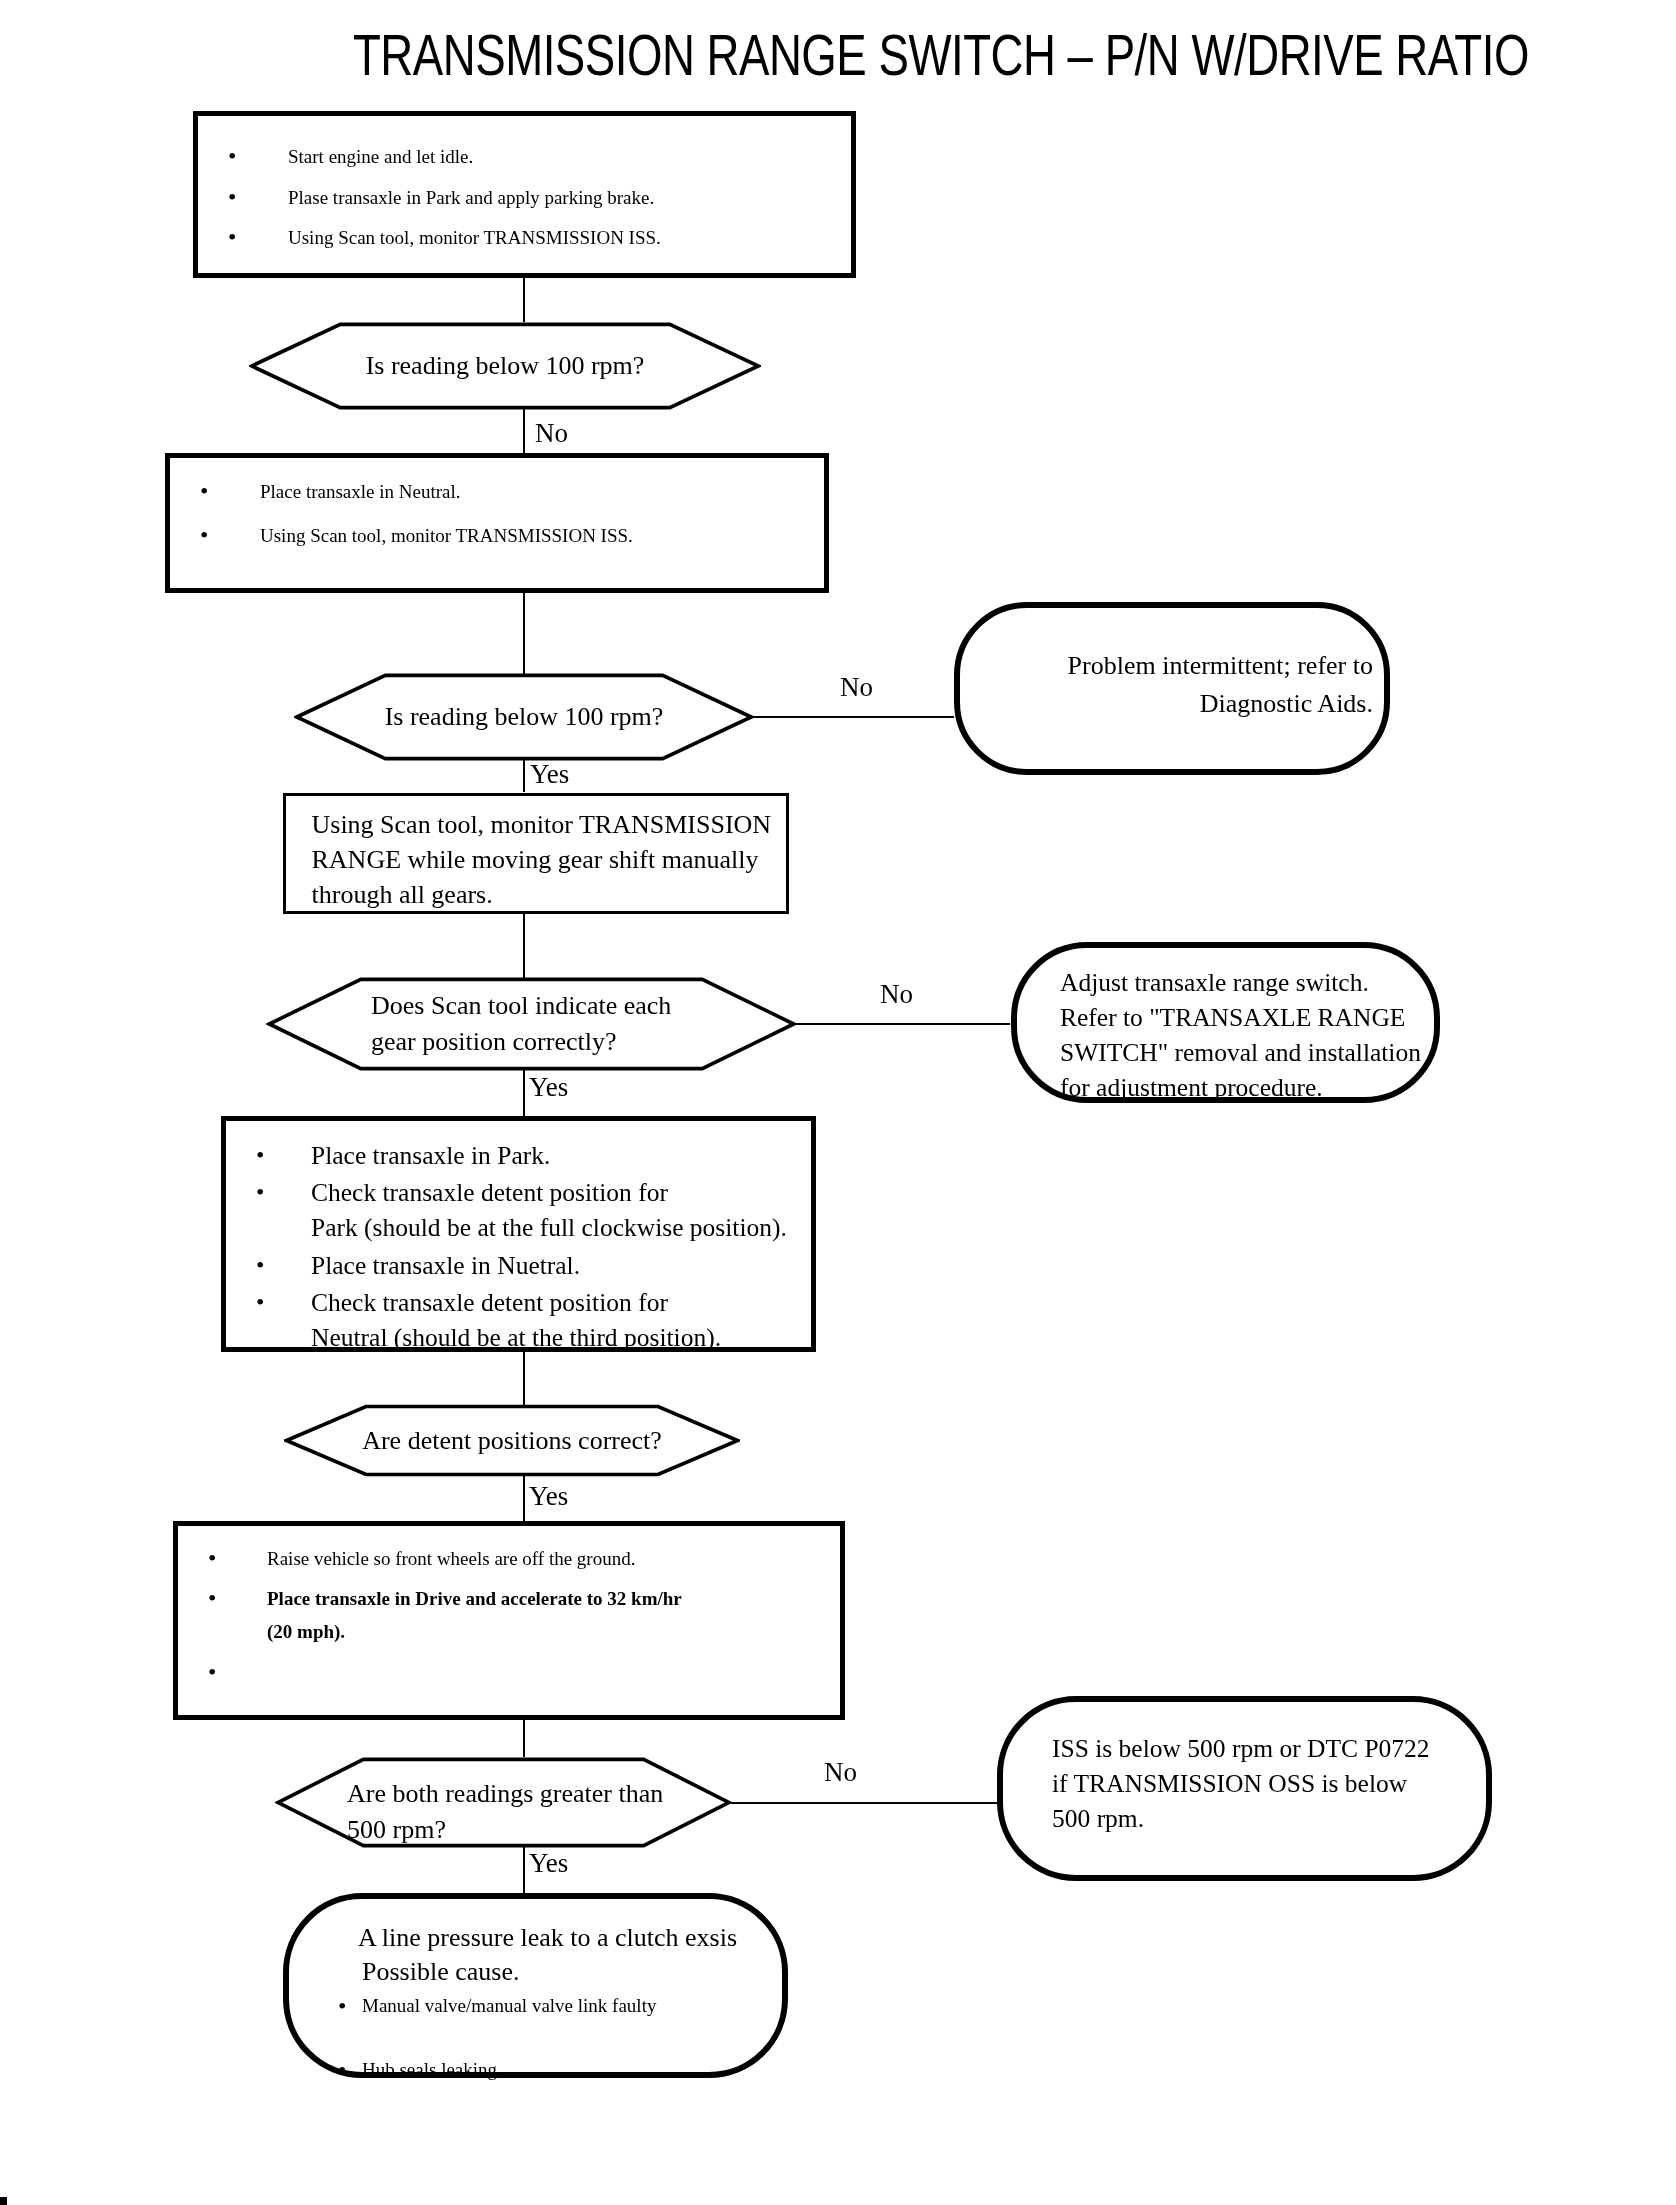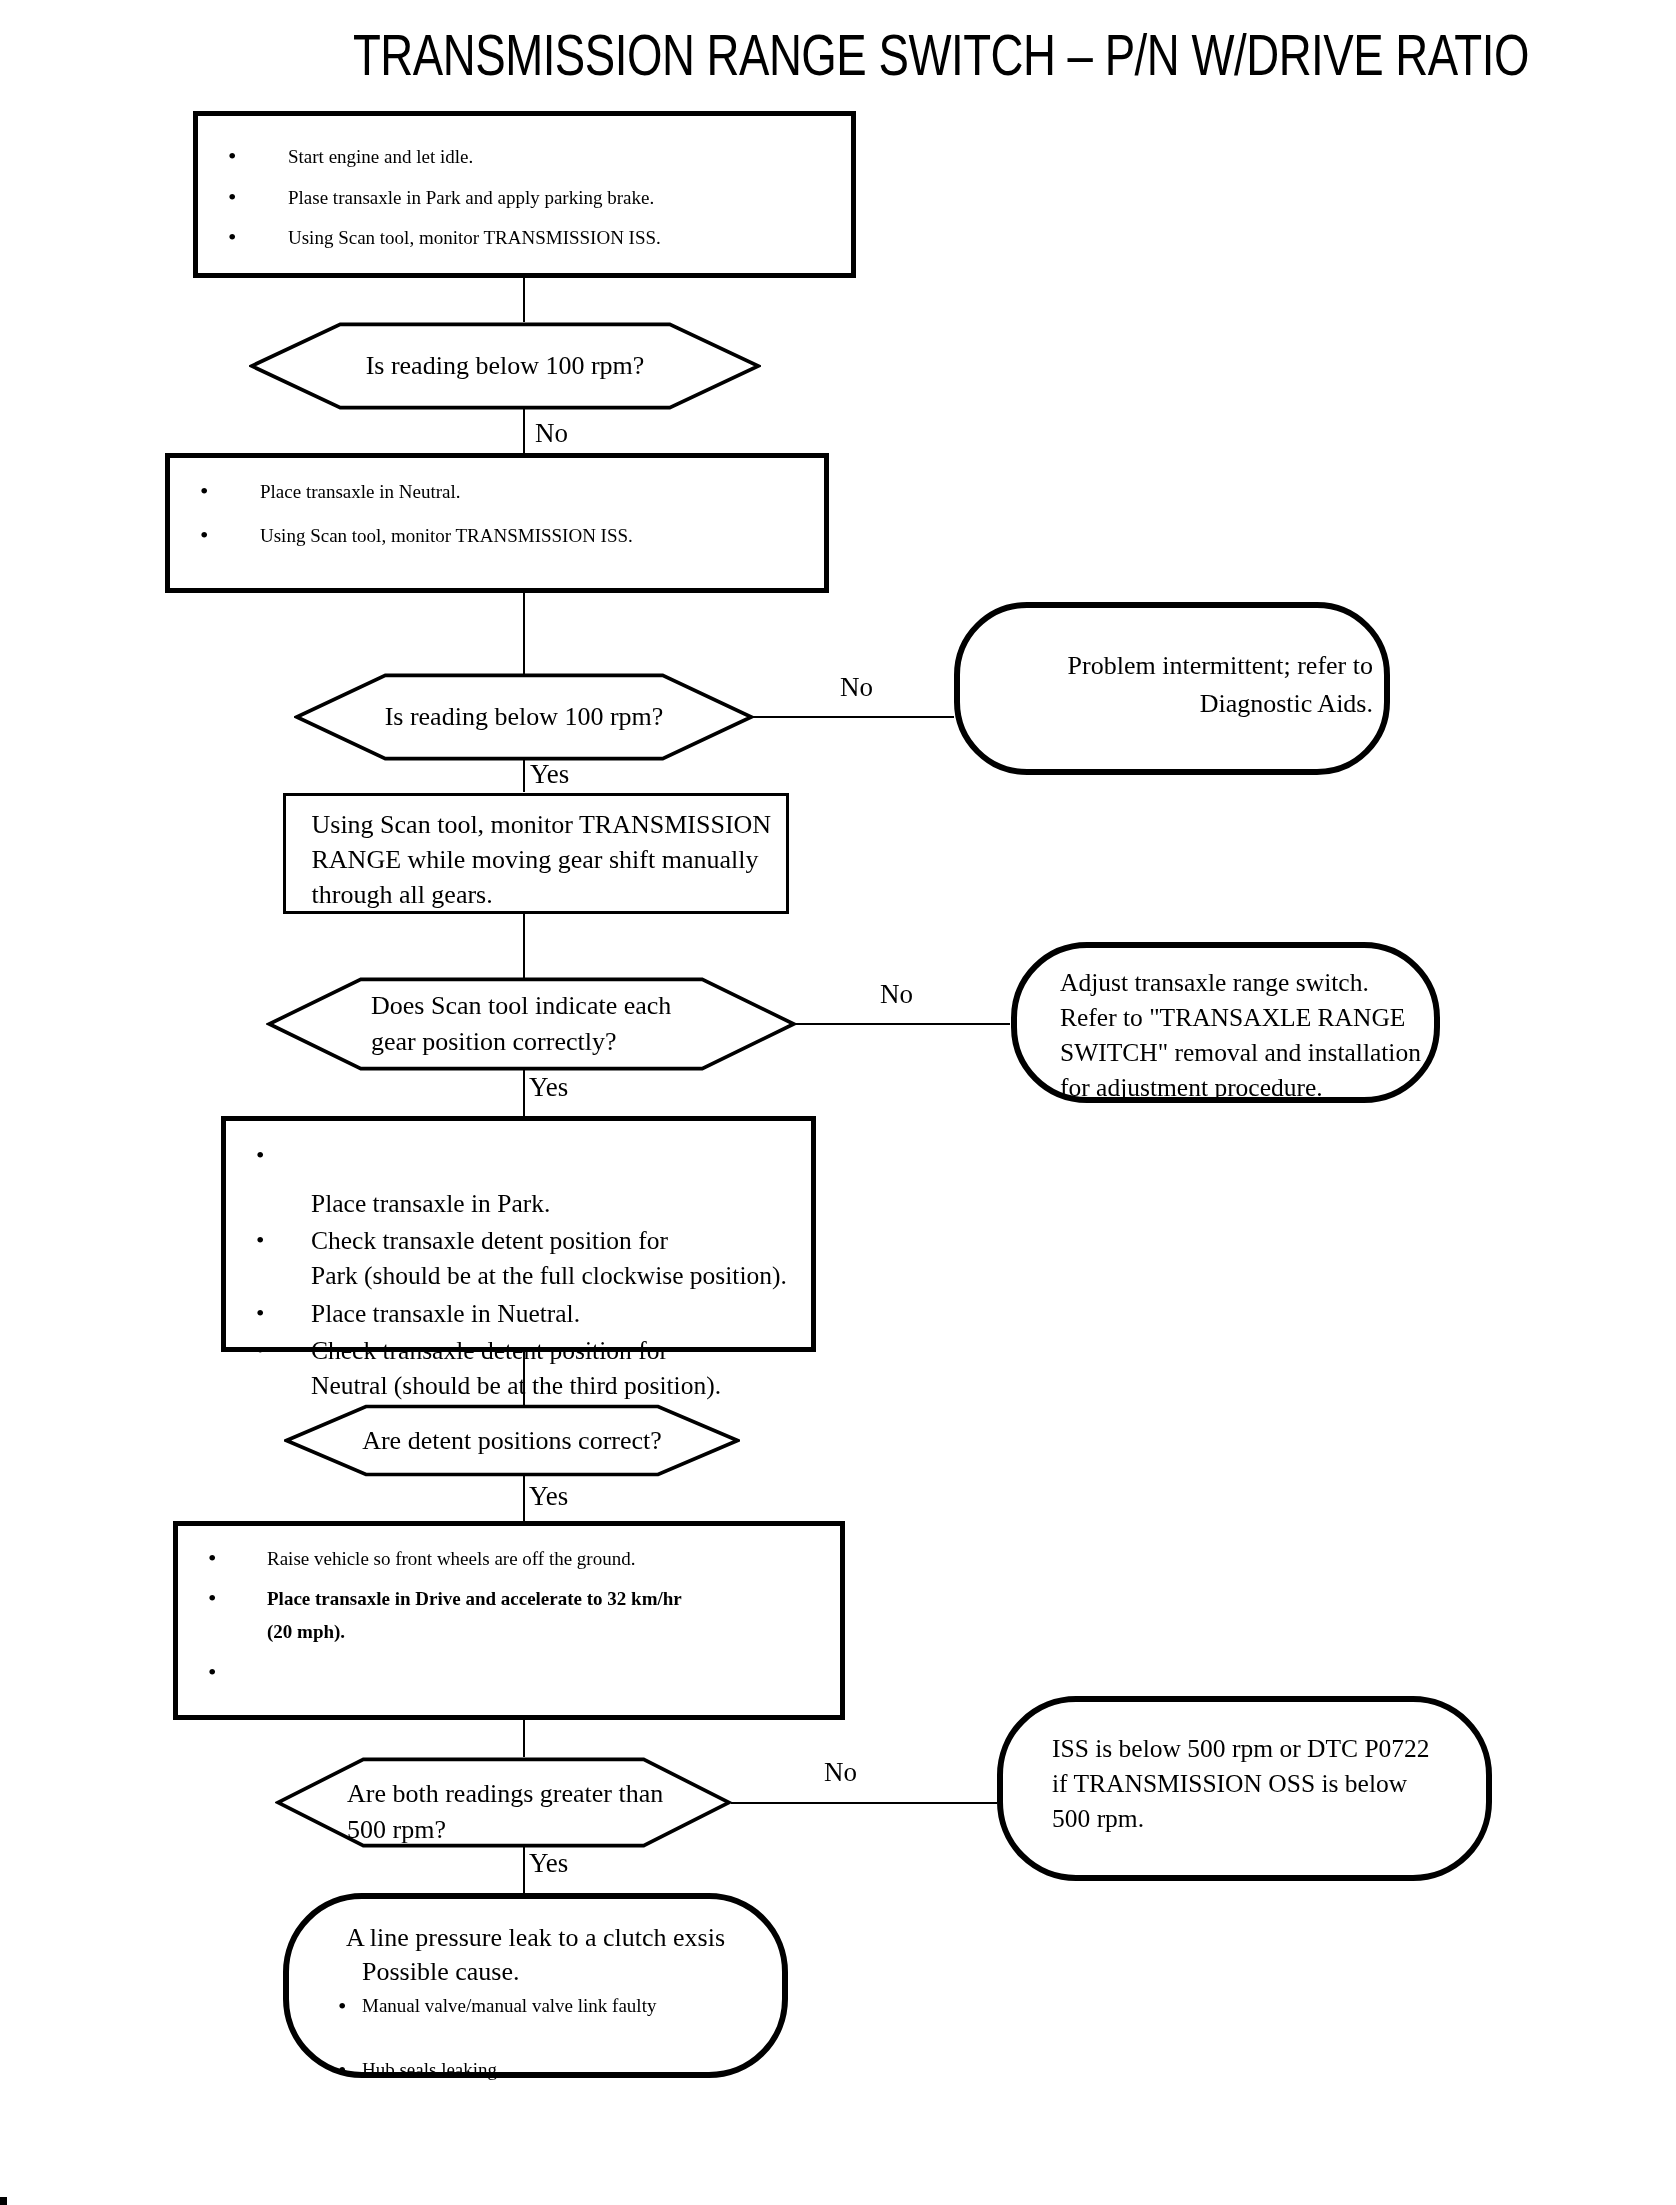--- a/index.html
+++ b/index.html
@@ -133,21 +133,21 @@
   <div class="bubble" style="left:1011px; top:942px; width:429px; height:161px; border-radius:76px; padding:17px 6px 0 43px; font-size:25.5px; line-height:35px;">
     <div class="tline">Adjust transaxle range switch.</div>
     <div class="tline">Refer to "TRANSAXLE RANGE</div>
     <div class="tline">SWITCH" removal and installation</div>
     <div class="tline">for adjustment procedure.</div>
   </div>
 
   <div class="pbox" style="left:221px; top:1116px; width:595px; height:236px; padding:17px 7.3px 0 30px;">
     <div class="li" style="margin-bottom:2.4px;">
       <span class="blt" style="margin-right:39px; line-height:35px;">•</span>
-      <span class="ltxt" style="font-size:25.5px; line-height:35px;margin-top:48px;">
+      <span class="ltxt" style="font-size:25.5px; line-height:35px;">
         <div class="tline">Place transaxle in Park.</div>
       </span>
     </div>
     <div class="li" style="margin-bottom:2.4px;">
       <span class="blt" style="margin-right:39px; line-height:35px;">•</span>
       <span class="ltxt" style="font-size:25.5px; line-height:35px;">
         <div class="tline">Check transaxle detent position for</div>
         <div class="tline">Park (should be at the full clockwise position).</div>
       </span>
     </div>
@@ -216,21 +216,21 @@
   <div class="vline" style="left:523px; top:1847px; height:47px;"></div>
   <div class="edge" style="left:529px; top:1849px;">Yes</div>
 
   <div class="bubble" style="left:997px; top:1696px; width:495px; height:185px; border-radius:79px; padding:29px 6px 0 49px; font-size:25.5px; line-height:35px;">
     <div class="tline">ISS is below 500 rpm or DTC P0722</div>
     <div class="tline">if TRANSMISSION OSS is below</div>
     <div class="tline">500 rpm.</div>
   </div>
 
   <div class="bubble" style="left:283px; top:1893px; width:505px; height:185px; border-radius:79px; padding:22px 6px 0 49px; line-height:34px;">
-    <div class="tline" style="margin-left:8px;">A line pressure leak to a clutch exsis</div>
+    <div class="tline" style="margin-left:20px;">A line pressure leak to a clutch exsis</div>
     <div class="tline" style="margin-left:24px;">Possible cause.</div>
     <div class="li">
       <span class="blt" style="width:24px; margin-right:0; line-height:34px;">•</span>
       <span class="ltxt tline" style="line-height:34px;">Manual valve/manual valve link faulty</span>
     </div>
     <div class="li" style="margin-top:30px;">
       <span class="blt" style="width:24px; margin-right:0; line-height:34px;">•</span>
       <span class="ltxt tline" style="line-height:34px;">Hub seals leaking</span>
     </div>
   </div>

